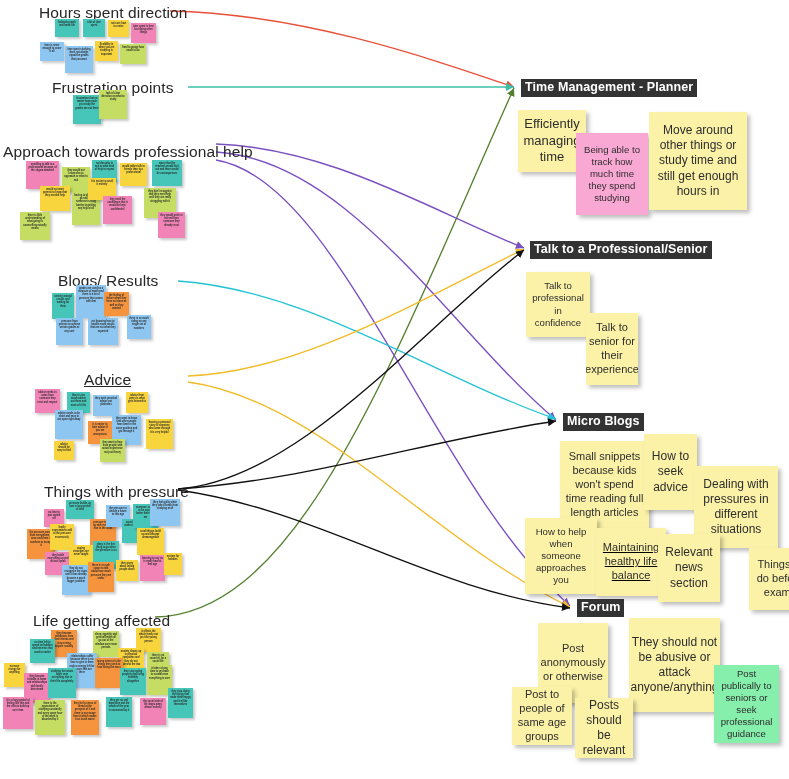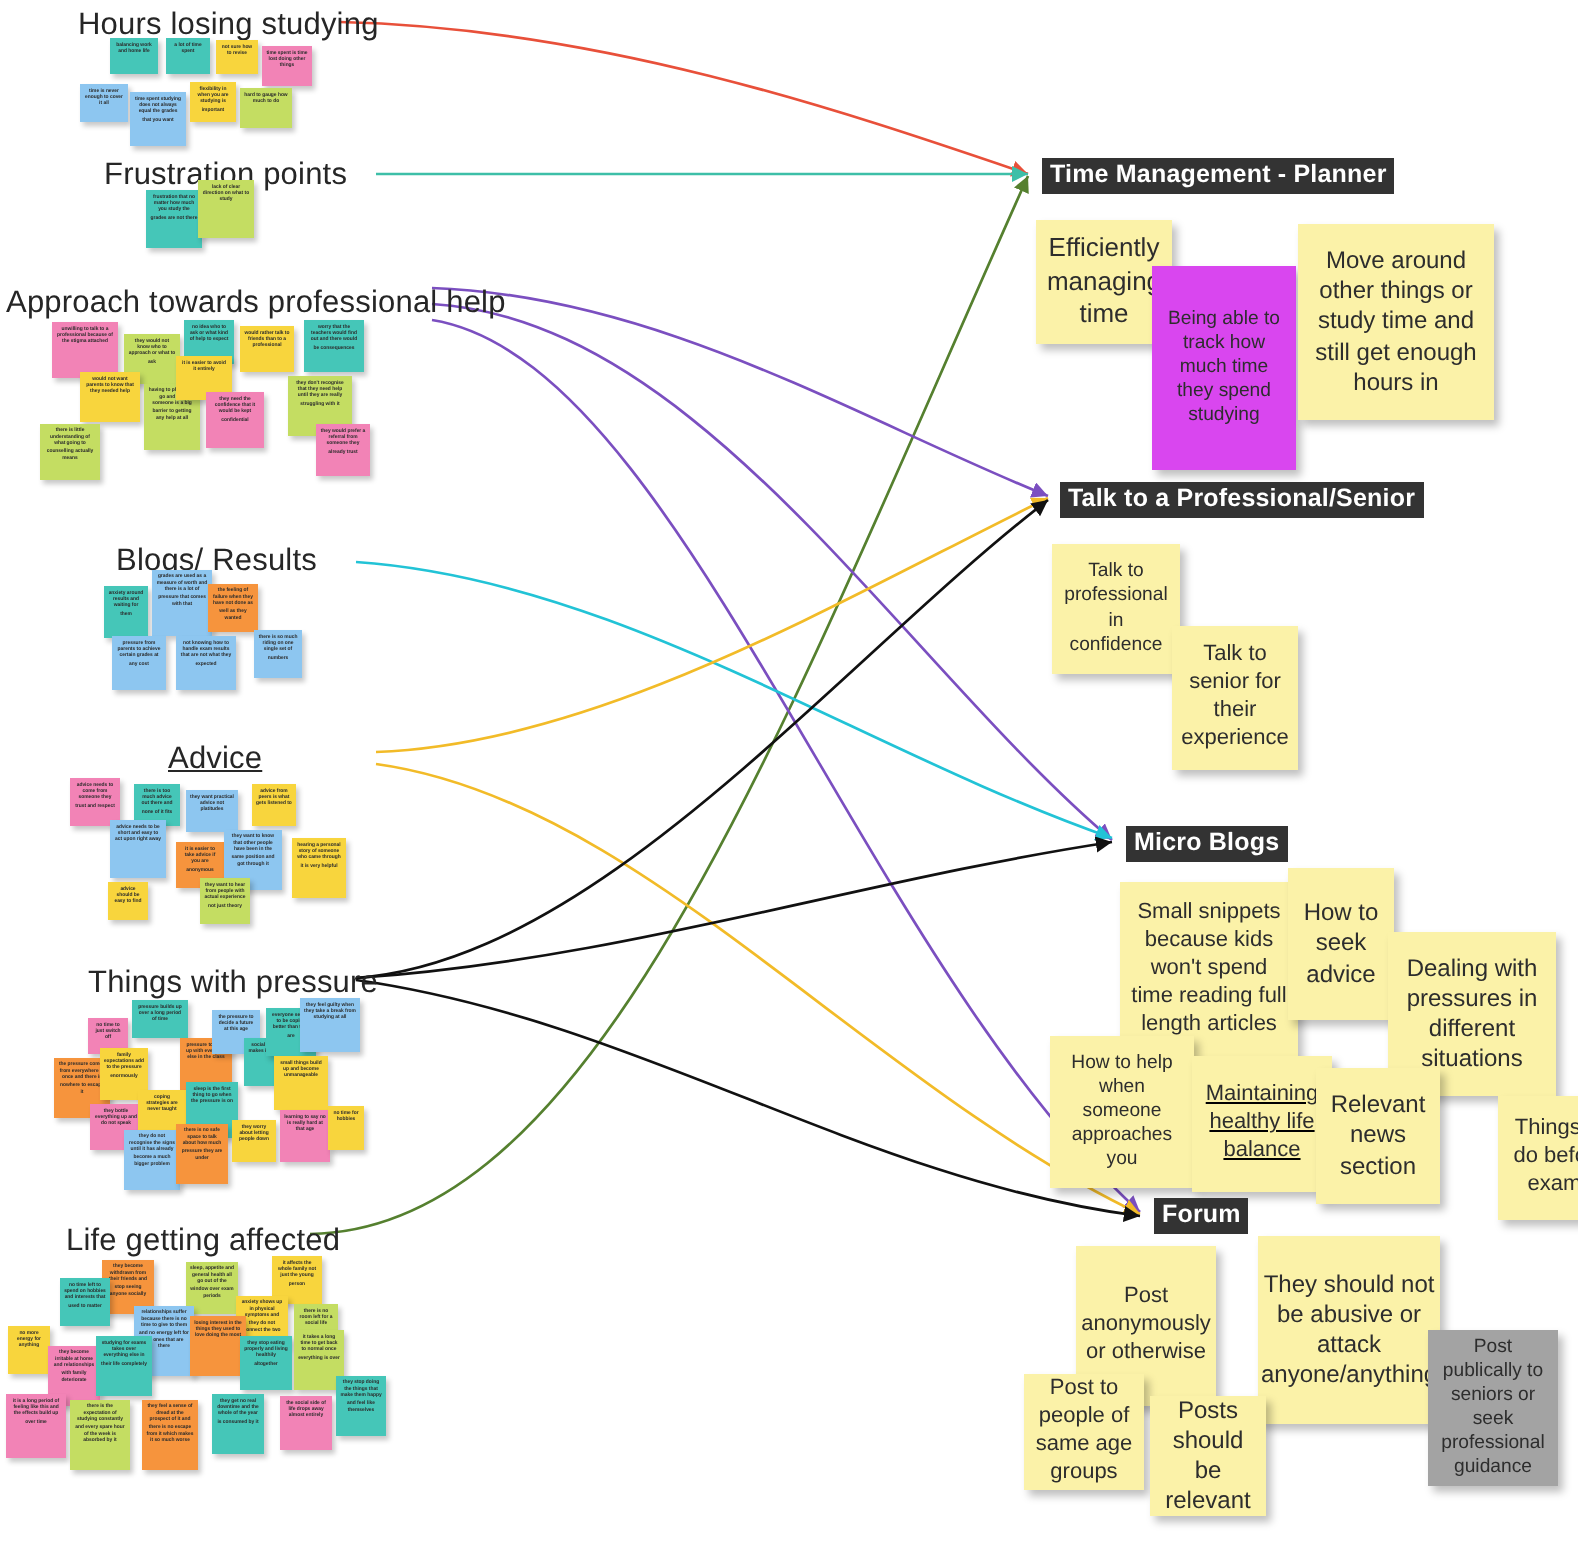--- a/index.html
+++ b/index.html
@@ -115,21 +115,21 @@
         <path d="M 188,376 C 300,372 420,300 524,249" stroke="#f2bb28" marker-end="url(#ah-amber)"></path>
         <path d="M 188,382 C 320,400 430,540 570,607" stroke="#f2bb28" marker-end="url(#ah-amber)"></path>
         <path d="M 178,489 C 300,480 420,330 524,250" stroke="#111111" marker-end="url(#ah-black)"></path>
         <path d="M 178,489 C 310,480 430,440 556,421" stroke="#111111" marker-end="url(#ah-black)"></path>
         <path d="M 178,490 C 320,510 430,590 570,608" stroke="#111111" marker-end="url(#ah-black)"></path>
       </g>
   </svg>
 
   <div id="left-clusters">
       <div>
-        <div class="cluster-title" style="left: 39px; top: 4px;">Hours losing studying</div>
+        <div class="cluster-title" style="left: 39px; top: 4px;">Hours spent direction</div>
         <div class="mini" style="left: 55px; top: 19px; width: 24px; height: 18px; background: rgb(69, 198, 184);">
           <span class="txt">balancing work and home life</span>
         </div>
         <div class="mini" style="left: 83px; top: 19px; width: 22px; height: 18px; background: rgb(69, 198, 184);">
           <span class="txt">a lot of time spent</span>
         </div>
         <div class="mini" style="left: 108px; top: 20px; width: 21px; height: 17px; background: rgb(248, 213, 61);">
           <span class="txt">not sure how to revise</span>
         </div>
         <div class="mini" style="left: 131px; top: 23px; width: 25px; height: 20px; background: rgb(242, 131, 182);">
@@ -368,33 +368,33 @@
         </div>
       </div>
     </div>
 
   <div id="solution-groups">
       <div>
         <div class="sol-header" style="left: 521px; top: 79px;">Time Management - Planner</div>
         <div class="note f13" style="left: 518px; top: 110px; width: 68px; height: 62px; background: rgb(251, 242, 168);">
           <span>Efficiently managing time</span>
         </div>
-        <div class="note f10" style="left: 576px; top: 133px; width: 72px; height: 102px; background: #d946ef; align-items: center;">
+        <div class="note f10" style="left: 576px; top: 133px; width: 72px; height: 82px; background: #f9a8d4; align-items: center;">
           <span>Being able to track how much time they spend studying</span>
         </div>
         <div class="note f12" style="left: 649px; top: 112px; width: 98px; height: 98px; background: rgb(251, 242, 168);">
           <span>Move around other things or study time and still get enough hours in</span>
         </div>
       </div>
       <div>
         <div class="sol-header" style="left: 530px; top: 241px;">Talk to a Professional/Senior</div>
         <div class="note f10" style="left: 526px; top: 272px; width: 64px; height: 65px; background: rgb(251, 242, 168);">
           <span>Talk to professional in confidence</span>
         </div>
-        <div class="note f11" style="left: 586px; top: 313px; width: 63px; height: 72px; background: rgb(251, 242, 168);">
+        <div class="note f11" style="left: 586px; top: 313px; width: 52px; height: 72px; background: rgb(251, 242, 168);">
           <span>Talk to senior for their experience</span>
         </div>
       </div>
       <div>
         <div class="sol-header" style="left: 563px; top: 413px;">Micro Blogs</div>
         <div class="note f11" style="left: 560px; top: 441px; width: 89px; height: 88px; background: rgb(251, 242, 168);">
           <span>Small snippets because kids won't spend time reading full length articles</span>
         </div>
         <div class="note f12" style="left: 644px; top: 434px; width: 53px; height: 76px; background: rgb(251, 242, 168);">
           <span>How to seek advice</span>
@@ -416,21 +416,21 @@
         </div>
       </div>
       <div>
         <div class="sol-header" style="left: 577px; top: 599px;">Forum</div>
         <div class="note f11" style="left: 538px; top: 623px; width: 70px; height: 80px; background: rgb(251, 242, 168);">
           <span>Post anonymously or otherwise</span>
         </div>
         <div class="note f12" style="left: 629px; top: 618px; width: 91px; height: 94px; background: rgb(251, 242, 168);">
           <span>They should not be abusive or attack anyone/anything</span>
         </div>
-        <div class="note f10" style="left: 714px; top: 665px; width: 65px; height: 78px; background: #a3a3a3;">
+        <div class="note f10" style="left: 714px; top: 665px; width: 65px; height: 78px; background: #86efac;">
           <span>Post publically to seniors or seek professional guidance</span>
         </div>
         <div class="note f11" style="left: 512px; top: 687px; width: 60px; height: 58px; background: rgb(251, 242, 168);">
           <span>Post to people of same age groups</span>
         </div>
         <div class="note f12" style="left: 575px; top: 698px; width: 58px; height: 60px; background: rgb(251, 242, 168);">
           <span>Posts should be relevant</span>
         </div>
       </div>
     </div>

